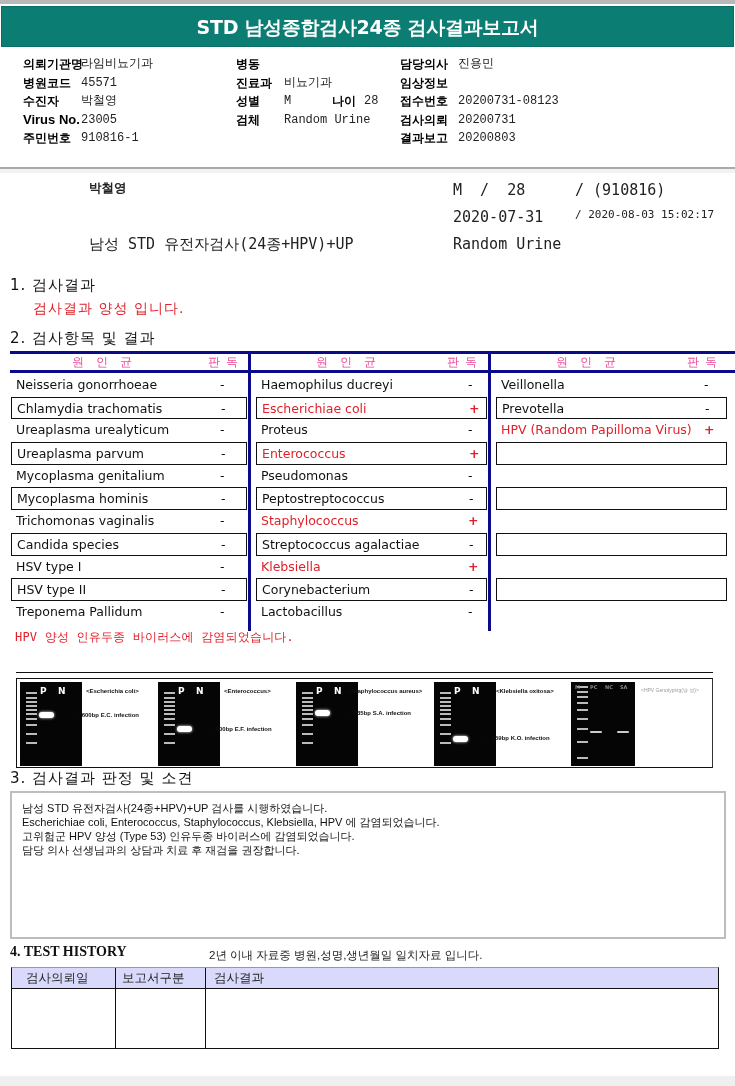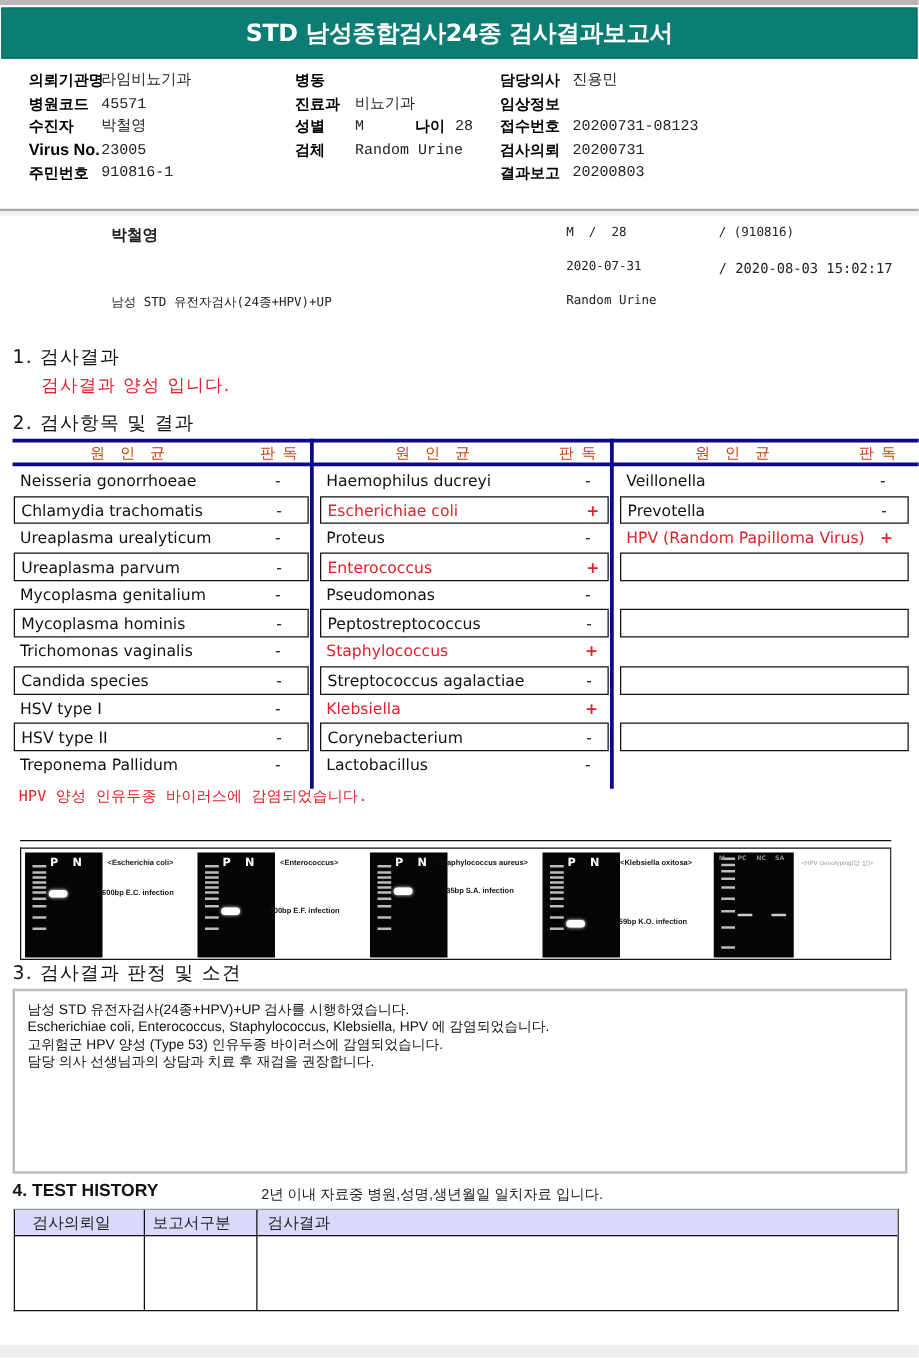--- a/index.html
+++ b/index.html
@@ -18,32 +18,32 @@
   .info1 .lbl { width: 58px; display: inline-block; }
   .info2 { left: 236px; top: 55px; }
   .info2 .lbl { width: 48px; display: inline-block; }
   .info3 { left: 400px; top: 55px; }
   .info3 .lbl { width: 58px; display: inline-block; }
   .age-lbl { margin-left: 28px; width: 32px !important; }
 
   .sep-line { position: absolute; left: 0; top: 167px; width: 735px; height: 2px; background: #aaa; }
   .sep-band { position: absolute; left: 0; top: 169px; width: 735px; height: 4px; background: #f2f2f2; }
 
-  .pat { position: absolute; font-family: "DejaVu Sans Mono", monospace; font-size: 10px; color: #222; white-space: pre; }
+  .pat { position: absolute; font-family: "DejaVu Sans Mono", monospace; font-size: 15px; color: #222; white-space: pre; }
   .pat-name { font-family: "DejaVu Sans", sans-serif; font-weight: bold; font-size: 12.5px; }
 
   .sec-title { position: absolute; left: 10px; font-size: 15px; color: #111; letter-spacing: 1px; }
   .positive-msg { position: absolute; left: 33px; top: 300px; font-size: 14px; color: #e0202a; letter-spacing: 1px; }
 
   
   .rtable { position: absolute; left: 10px; top: 351px; width: 725px; height: 280px; }
   .rt-topline { position: absolute; left: 0; top: 0; width: 725px; height: 3px; background: #0a0a8a; }
   .rt-hdrline { position: absolute; left: 0; top: 19px; width: 725px; height: 3px; background: #0a0a8a; }
   .rt-vline { position: absolute; top: 0; width: 3px; height: 280px; background: #0a0a8a; }
-  .rt-head { position: absolute; top: 3px; height: 30px; font-size: 12px; color: #c2410c; }
+  .rt-head { position: absolute; top: 3px; height: 30px; font-size: 12px; color: #ec4899; }
   .rt-head .h1 { position: absolute; letter-spacing: 12px; }
   .rt-head .h2 { position: absolute; letter-spacing: 6px; }
   .rt-col { position: absolute; top: 23px; }
   .cell { position: relative; height: 22.7px; font-family: "DejaVu Sans", sans-serif; font-size: 12.5px; line-height: 22px; padding-left: 5px; color: #111; }
   .cell.boxed { border: 1.5px solid #111; }
   .cell .res { position: absolute; top: 0; }
   .cell.pos { color: #e0202a; }
 
   .hpv-note { position: absolute; left: 15px; top: 629px; font-family: "DejaVu Sans Mono", monospace; font-size: 12px; color: #e0202a; letter-spacing: 0.2px; }
 
@@ -51,21 +51,21 @@
   .gel-box { position: absolute; left: 16px; top: 678px; width: 697px; height: 90px; border-top: 1.5px solid #111; border-bottom: 1.5px solid #111; border-left: 1px solid #111; border-right: 1px solid #333; }
   .gel { position: absolute; top: 682px; width: 62px; height: 84px; background: #050505; }
   .gel .lane-lbl { position: absolute; top: 4px; color: #fff; font-size: 9px; font-weight: bold; }
   .gel .ladder { position: absolute; left: 6px; width: 11px; height: 2px; background: #bbb; }
   .gel .band { position: absolute; width: 15px; height: 6px; background: #fff; border-radius: 3px; box-shadow: 0 0 3px #fff; }
   .gel-cap { position: absolute; font-family: "Liberation Sans", sans-serif; font-size: 6px; font-weight: bold; color: #111; white-space: nowrap; }
   .gel-arrow { position: absolute; font-family: "Liberation Sans", sans-serif; font-size: 6px; font-weight: bold; color: #111; white-space: nowrap; }
 
   .opinion-box { position: absolute; left: 10px; top: 791px; width: 716px; height: 148px; border: 2px solid #bdbdbd; padding: 8px 10px; font-family: "Liberation Sans", sans-serif; font-size: 11px; line-height: 14px; color: #111; }
 
-  .hist-title { position: absolute; left: 10px; top: 944px; font-family: Liberation Sans, sans-serif; font-weight: bold; font-size: 14px; color: #111; }
+  .hist-title { position: absolute; left: 10px; top: 944px; font-family: Liberation Serif, serif; font-weight: bold; font-size: 14px; color: #111; }
   .hist-note { position: absolute; left: 209px; top: 948px; font-family: Liberation Sans, sans-serif; font-size: 11.5px; color: #222; }
   .htable { position: absolute; left: 11px; top: 967px; width: 708px; height: 82px; border: 1.5px solid #111; border-top: 1px solid #999; }
   .htable .hrow { position: absolute; left: 0; top: 0; width: 100%; height: 21px; background: #d9d9fb; border-bottom: 1px solid #111; }
   .htable .hcol { position: absolute; top: 0; height: 100%; border-left: 1.5px solid #111; }
   .htable .hlabel { position: absolute; top: 2px; font-size: 12.5px; color: #222; }
 
   .bottom-band { position: absolute; left: 0; top: 1076px; width: 735px; height: 10px; background: #efefef; }
 </style>
 </head>
 <body>

